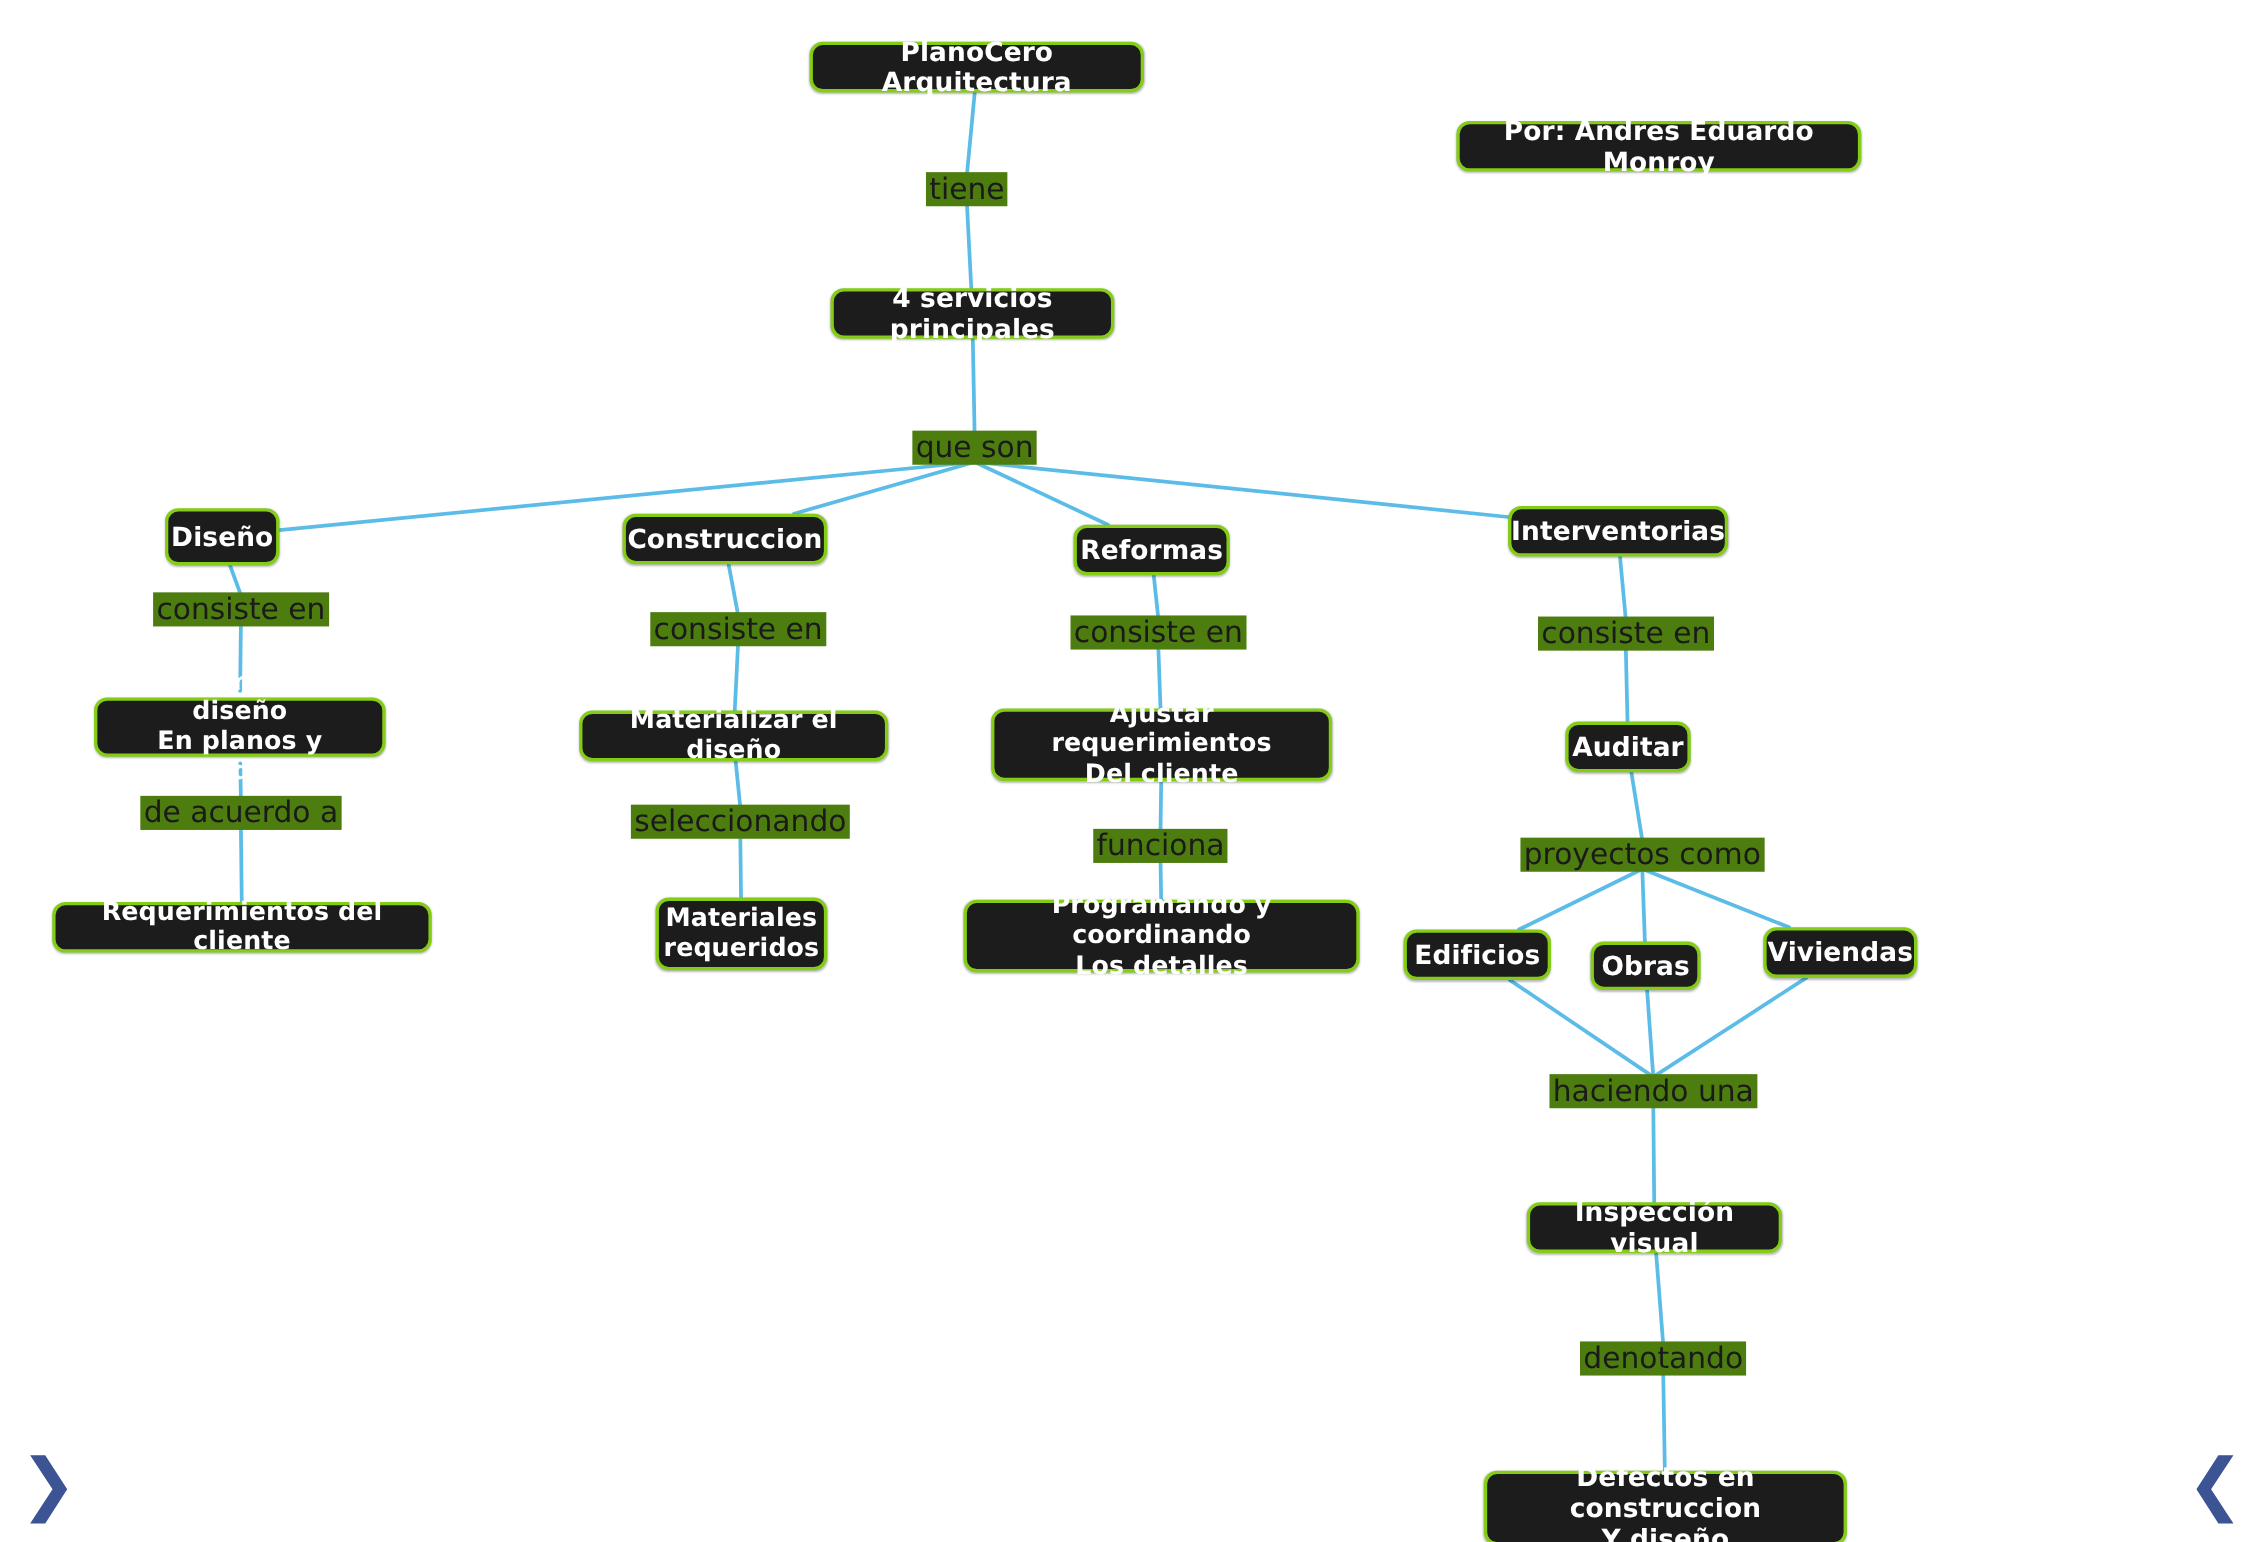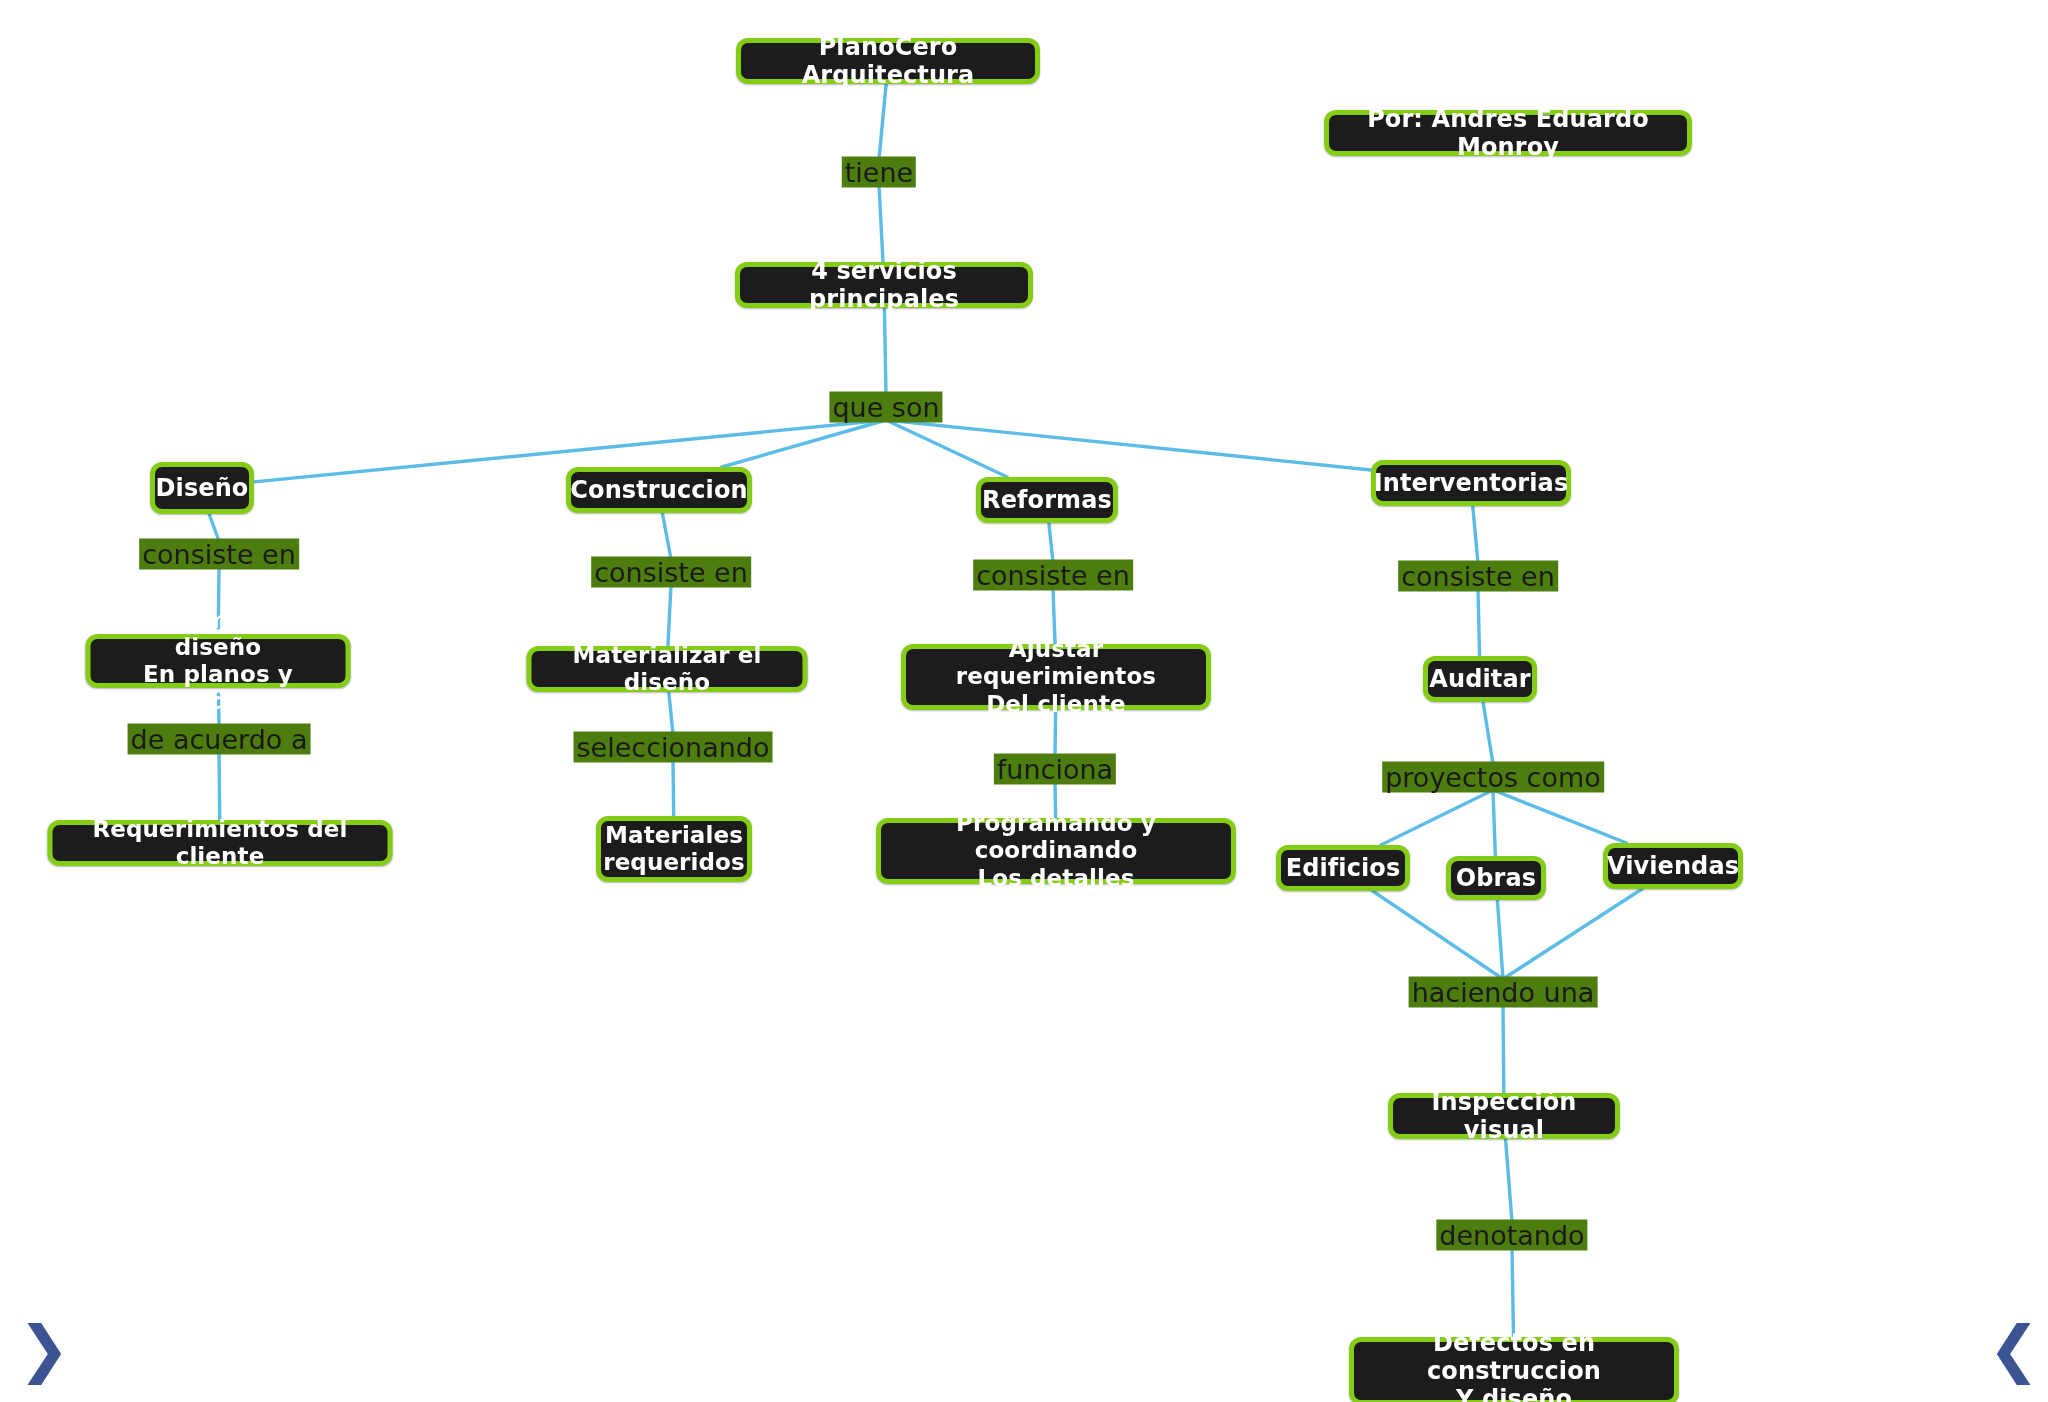--- a/index.html
+++ b/index.html
@@ -24,21 +24,21 @@
     top: 0;
     width: 2048px;
     height: 1402px;
     pointer-events: none;
   }
   .node {
     position: absolute;
     box-sizing: border-box;
     background: #1c1c1c;
     color: #ffffff;
-    border: 5px solid #84cc16;
+    border: 3px solid #84cc16;
     border-radius: 12px;
     font-weight: bold;
     text-align: center;
     display: flex;
     align-items: center;
     justify-content: center;
     line-height: 1.18;
     letter-spacing: 0.1px;
     box-shadow: 0 1px 2px rgba(0,0,0,0.28);
     white-space: pre-line;
@@ -101,21 +101,21 @@
       <line x1="1493" y1="790" x2="1626.4831460674156" y2="843" stroke="#5cbce8" stroke-width="3.4" stroke-linecap="round"></line>
       <line x1="1372.6774193548388" y1="891" x2="1503" y2="979" stroke="#5cbce8" stroke-width="3.4" stroke-linecap="round"></line>
       <line x1="1497.3508771929824" y1="900" x2="1503" y2="979" stroke="#5cbce8" stroke-width="3.4" stroke-linecap="round"></line>
       <line x1="1641.968253968254" y1="889" x2="1503" y2="979" stroke="#5cbce8" stroke-width="3.4" stroke-linecap="round"></line>
       <line x1="1503" y1="1005" x2="1503.8145161290322" y2="1093" stroke="#5cbce8" stroke-width="3.4" stroke-linecap="round"></line>
       <line x1="1505.546218487395" y1="1139" x2="1512" y2="1222" stroke="#5cbce8" stroke-width="3.4" stroke-linecap="round"></line>
       <line x1="1512" y1="1248" x2="1513.5" y2="1337" stroke="#5cbce8" stroke-width="3.4" stroke-linecap="round"></line>
     </svg>
 <div class="node fs-24" style="left: 888px; top: 61px; width: 304px; height: 46px;">PlanoCero Arquitectura</div>
     <div class="node fs-24" style="left: 1508px; top: 133px; width: 368px; height: 46px;">Por: Andres Eduardo Monroy</div>
-    <div class="node fs-24" style="left: 884px; top: 285px; width: 298px; height: 46px;">4 servicios principales</div>
+    <div class="node fs-24" style="left: 884px; top: 285px; width: 258px; height: 46px;">4 servicios principales</div>
     <div class="node fs-24" style="left: 202px; top: 488px; width: 104px; height: 52px;">Diseño</div>
     <div class="node fs-24" style="left: 659px; top: 490px; width: 186px; height: 46px;">Construccion</div>
     <div class="node fs-24" style="left: 1047px; top: 500px; width: 142px; height: 46px;">Reformas</div>
     <div class="node fs-24" style="left: 1471px; top: 483px; width: 200px; height: 46px;">Interventorias</div>
     <div class="node fs-23" style="left: 218px; top: 661px; width: 265px; height: 54px;">Plasmar el diseño
 En planos y renders</div>
     <div class="node fs-23" style="left: 667px; top: 669px; width: 281px; height: 46px;">Materializar el diseño</div>
     <div class="node fs-23" style="left: 1056px; top: 677px; width: 310px; height: 66px;">Ajustar requerimientos
 Del cliente</div>
     <div class="node fs-24" style="left: 1480px; top: 679px; width: 114px; height: 46px;">Auditar</div>

